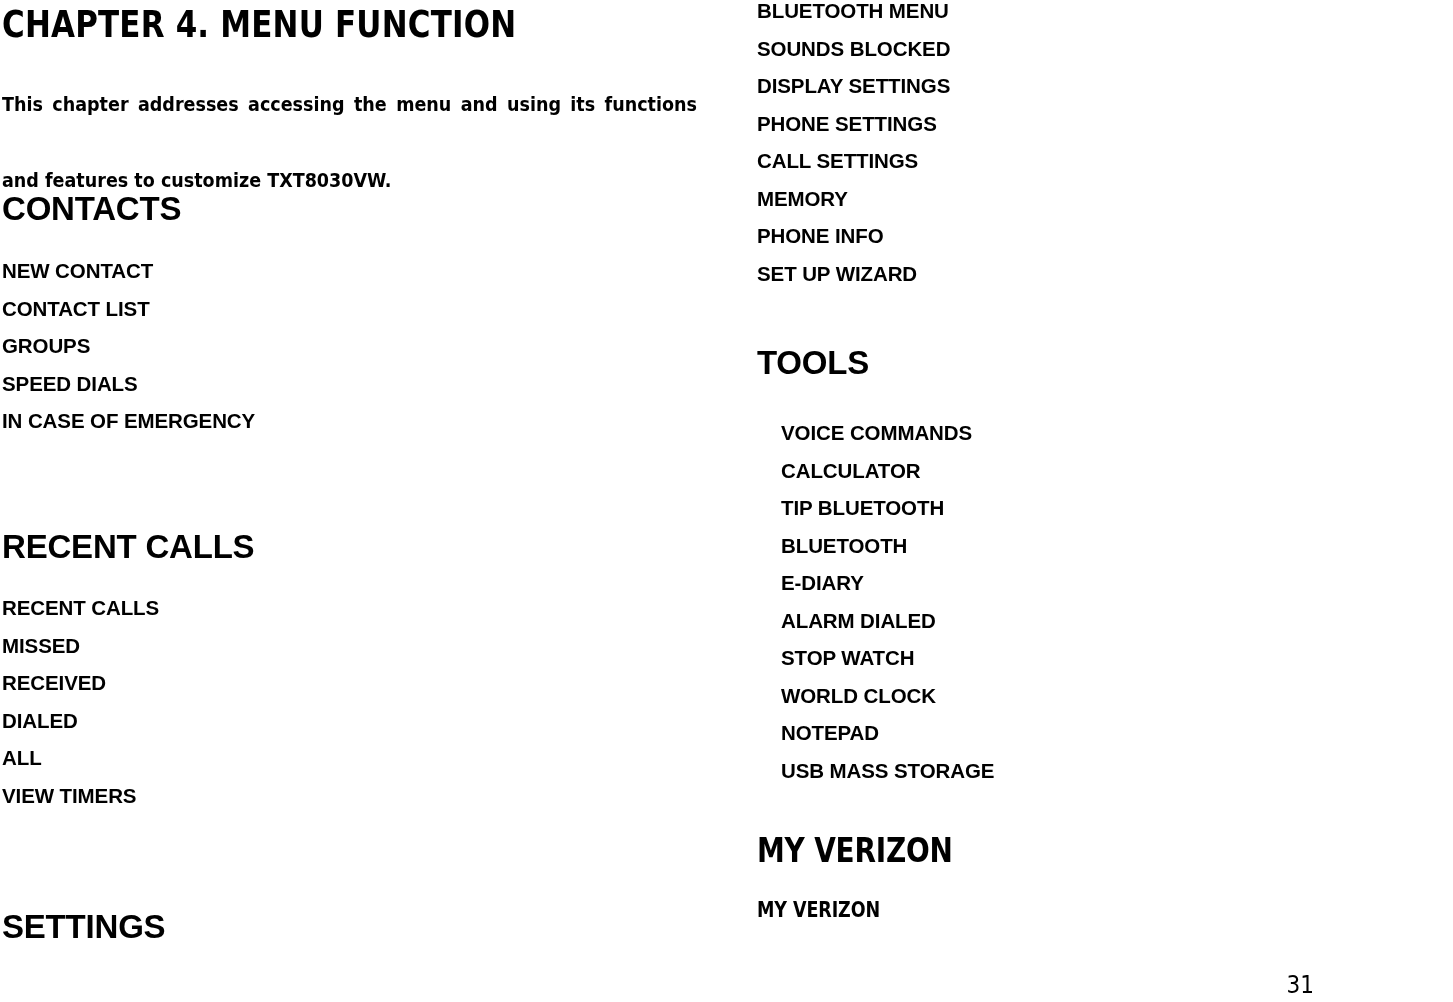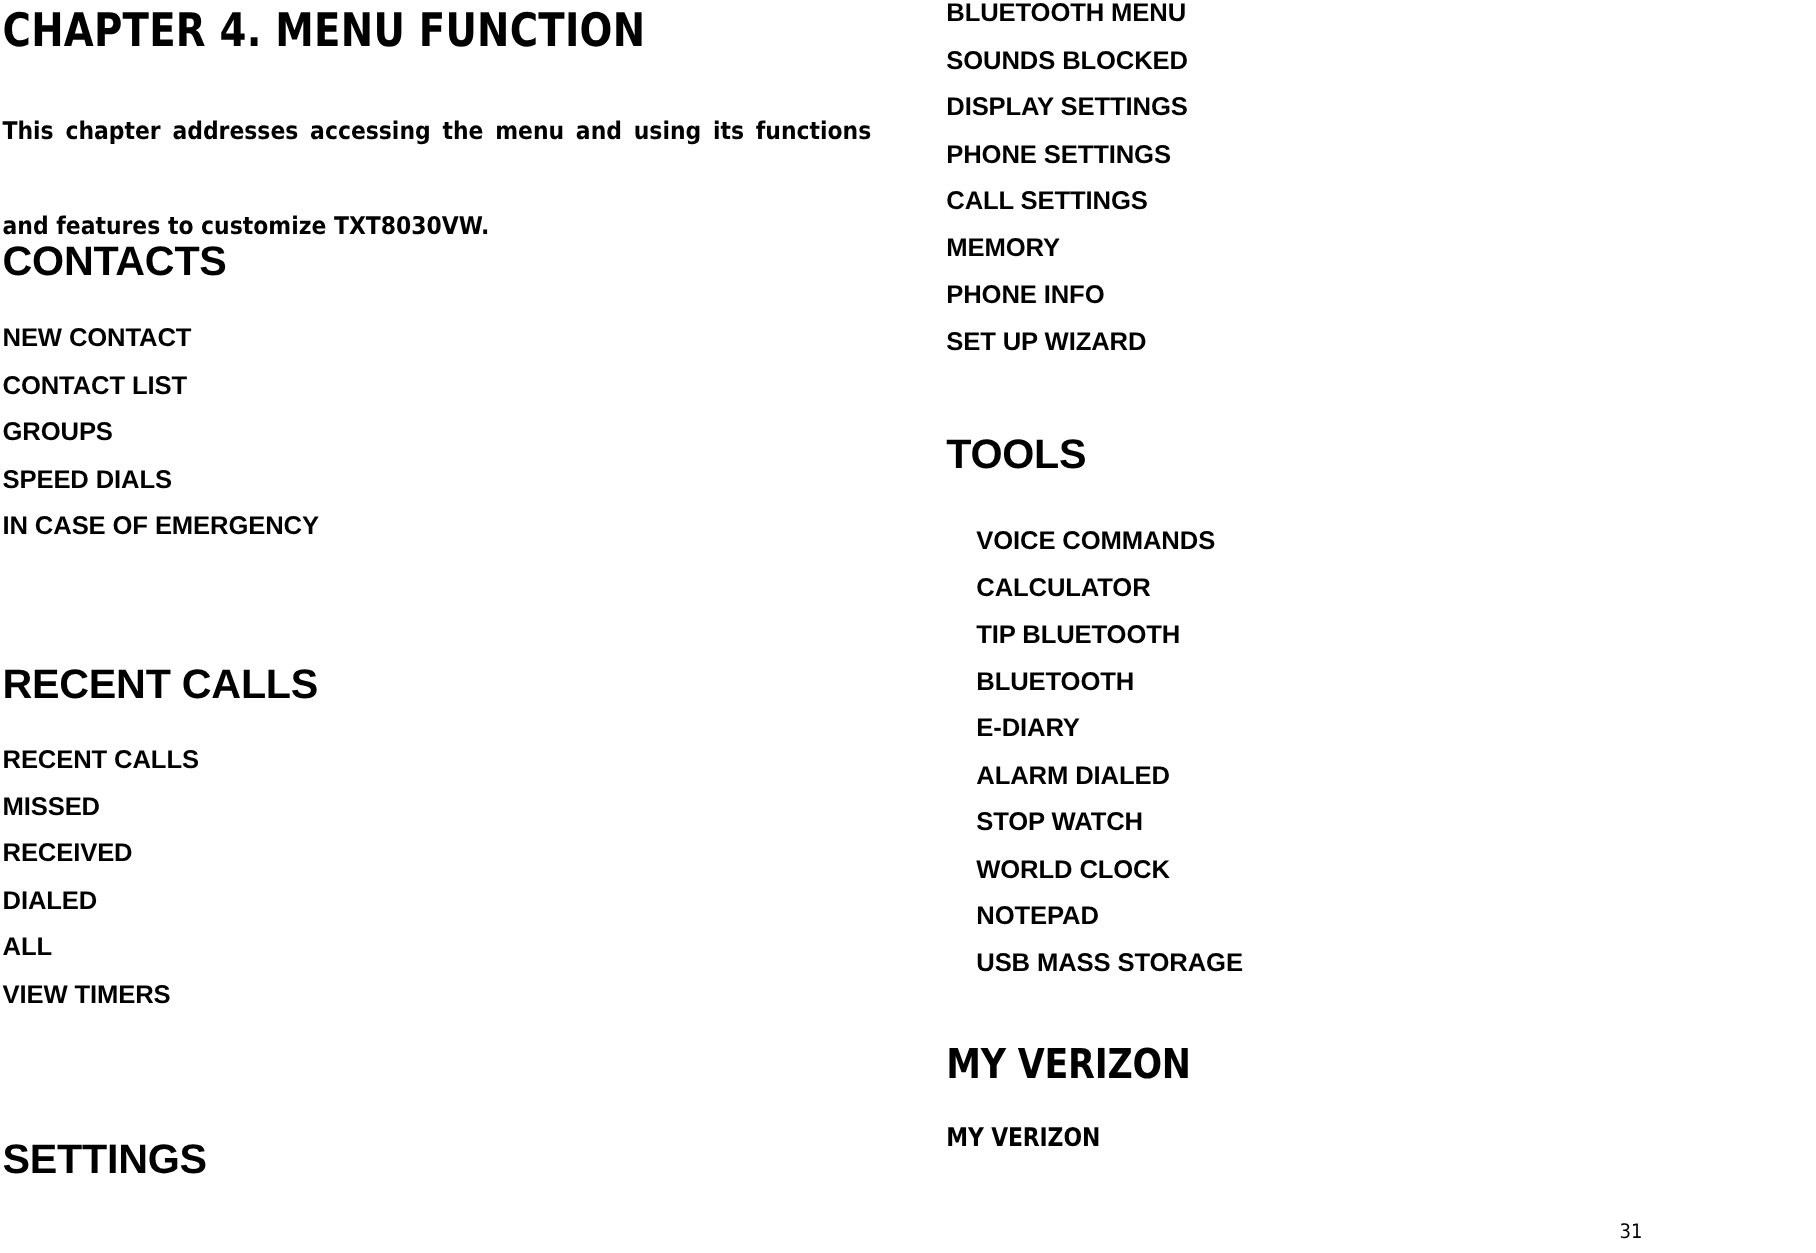--- a/index.html
+++ b/index.html
@@ -125,21 +125,21 @@
     transform: scaleX(0.95);
     transform-origin: left center;
   }
 
   
   .page-number {
     position: absolute;
     right: 8px;
     bottom: 6px;
     font-family: "Liberation Sans Narrow", "DejaVu Sans Condensed", "Liberation Sans", sans-serif;
-    font-size: 16px;
+    font-size: 24px;
     line-height: 22px;
     color: #000;
   }
 
   
   #contacts-head   { top: 191px; }
   #contacts-list   { top: 252px; }
   #recent-head     { top: 529px; }
   #recent-list     { top: 589px; }
   #settings-head   { top: 909px; }

